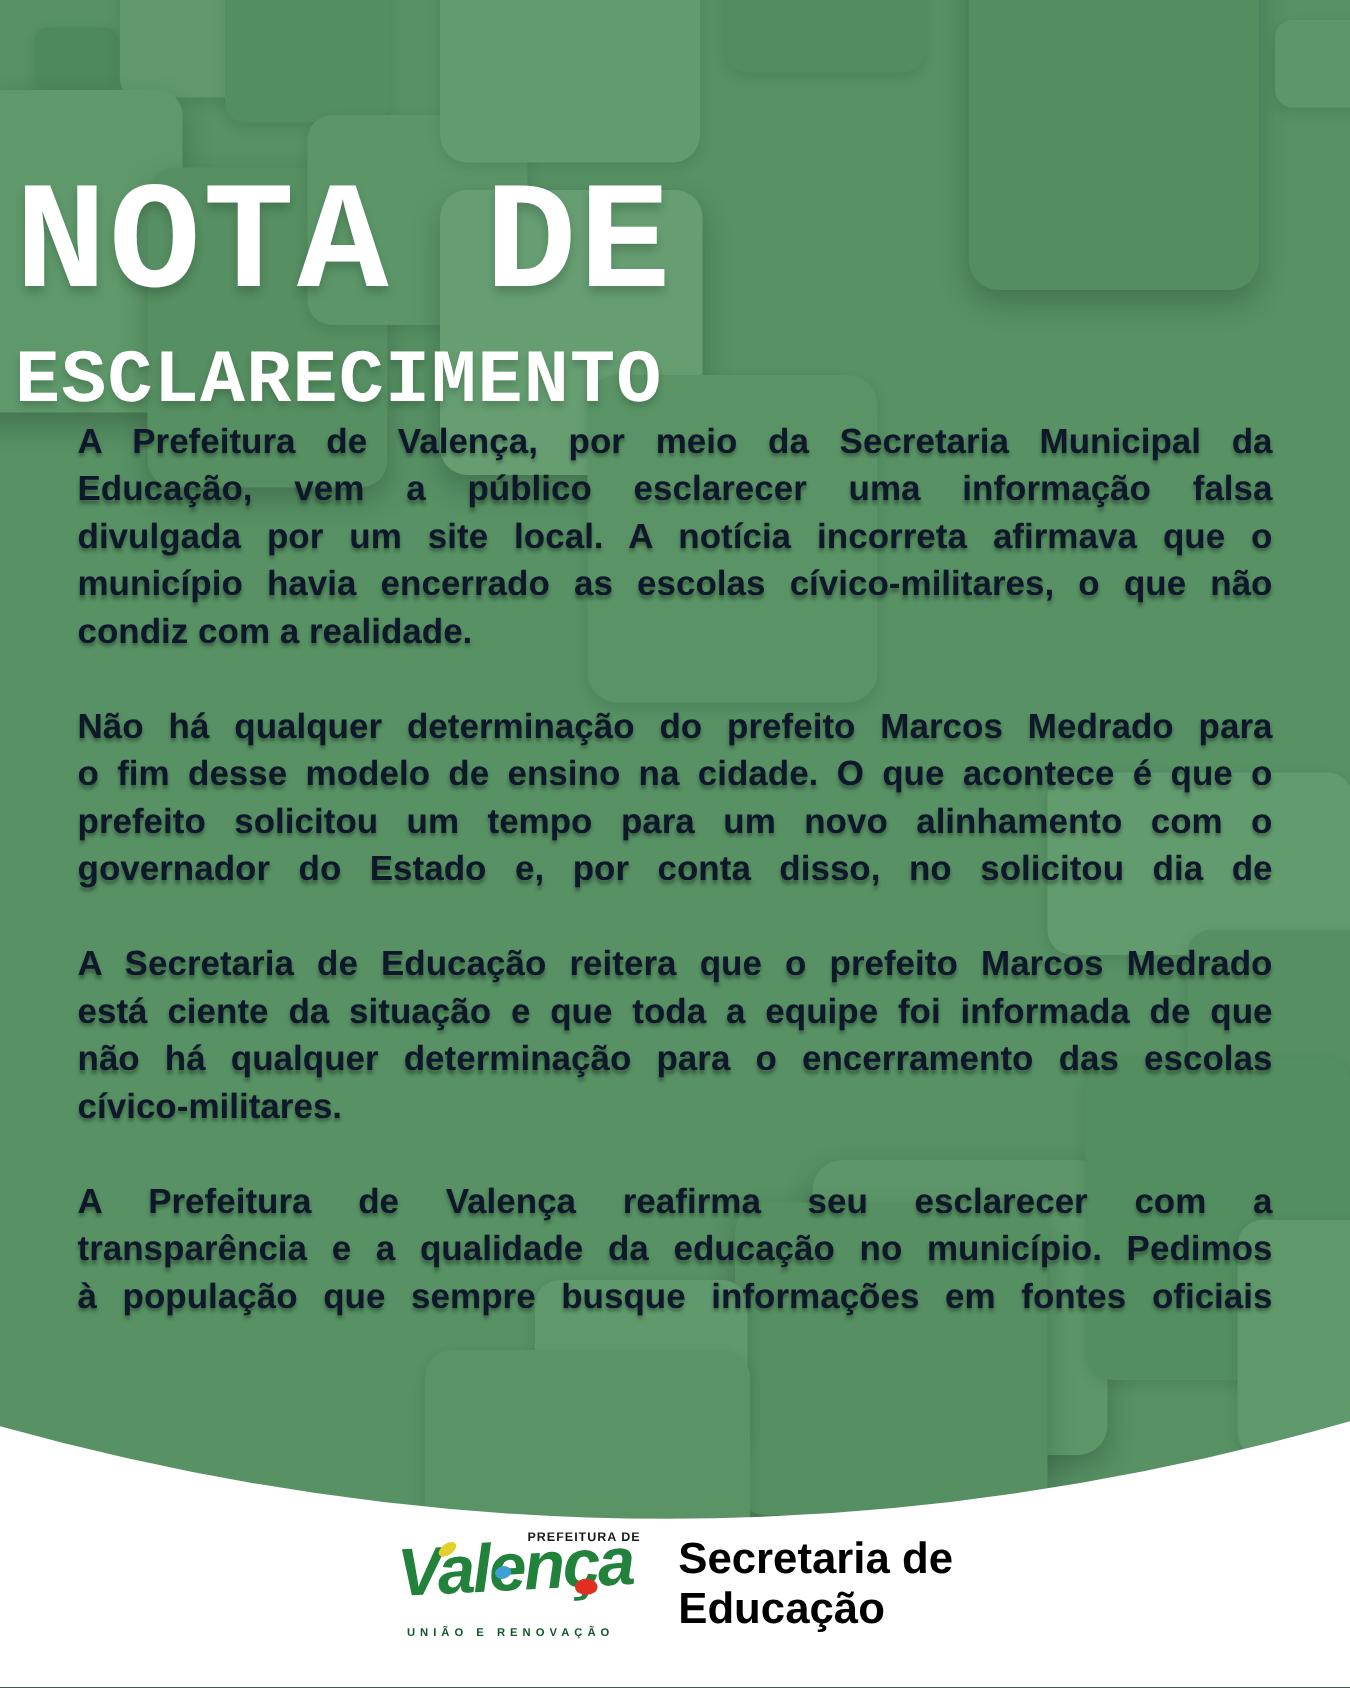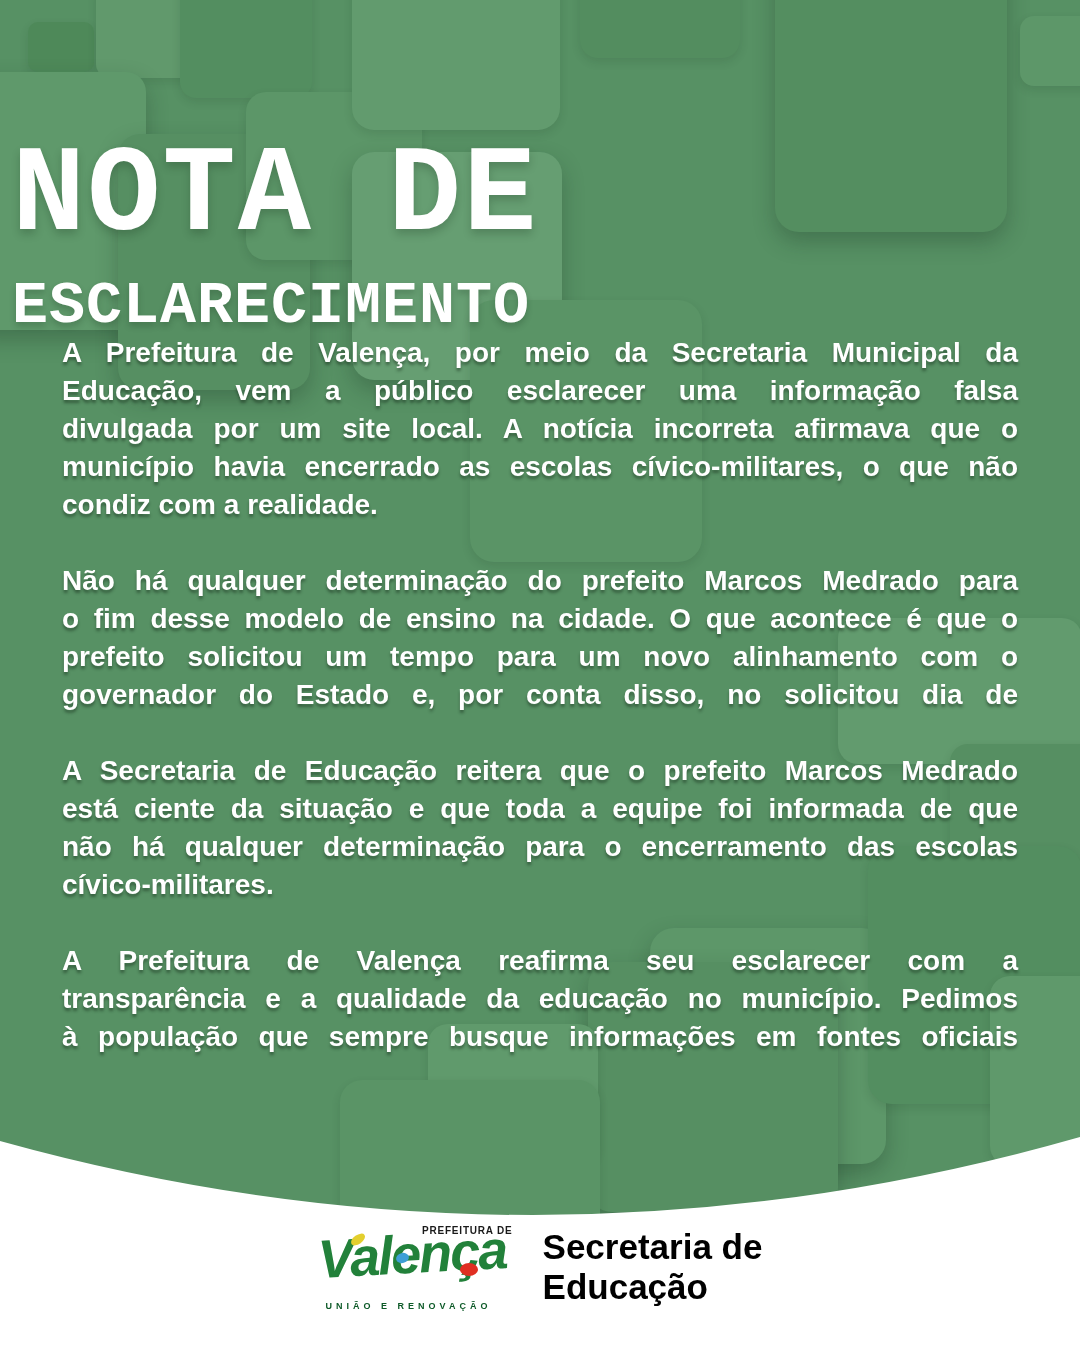--- a/index.html
+++ b/index.html
@@ -15,21 +15,21 @@
   .title-block{position:absolute;z-index:3;top:146px;left:12px;width:100%;text-align:left;color:#ffffff;font-family:Liberation Mono, monospace;}
   .title-main{
     margin:0;font-size:122px;line-height:.84;font-weight:bold;letter-spacing:2px;
     text-shadow:0 5px 8px rgba(15,35,20,.22);
   }
   .title-sub{
     margin:28px 0 0 0;font-size:60px;line-height:1;font-weight:bold;letter-spacing:1px;
     text-shadow:0 4px 6px rgba(15,35,20,.22);
   }
   
-  .body-block{position:absolute;z-index:3;top:334px;left:62px;width:956px;color:#ffffff;}
+  .body-block{position:absolute;z-index:3;top:334px;left:62px;width:956px;color:#0f172a;}
   .para{margin:0 0 38px 0;font-size:28px;font-weight:bold;}
   .para .line{
     line-height:38px;height:38px;
     text-align:justify;text-align-last:justify;
     text-shadow:0 3px 3px rgba(15,35,20,.45);
     white-space:normal;
   }
   .para .line.last{text-align:right;text-align-last:left;}
   
   .footer-curve{position:absolute;z-index:4;left:0;bottom:0;width:1080px;height:220px;display:block;}

